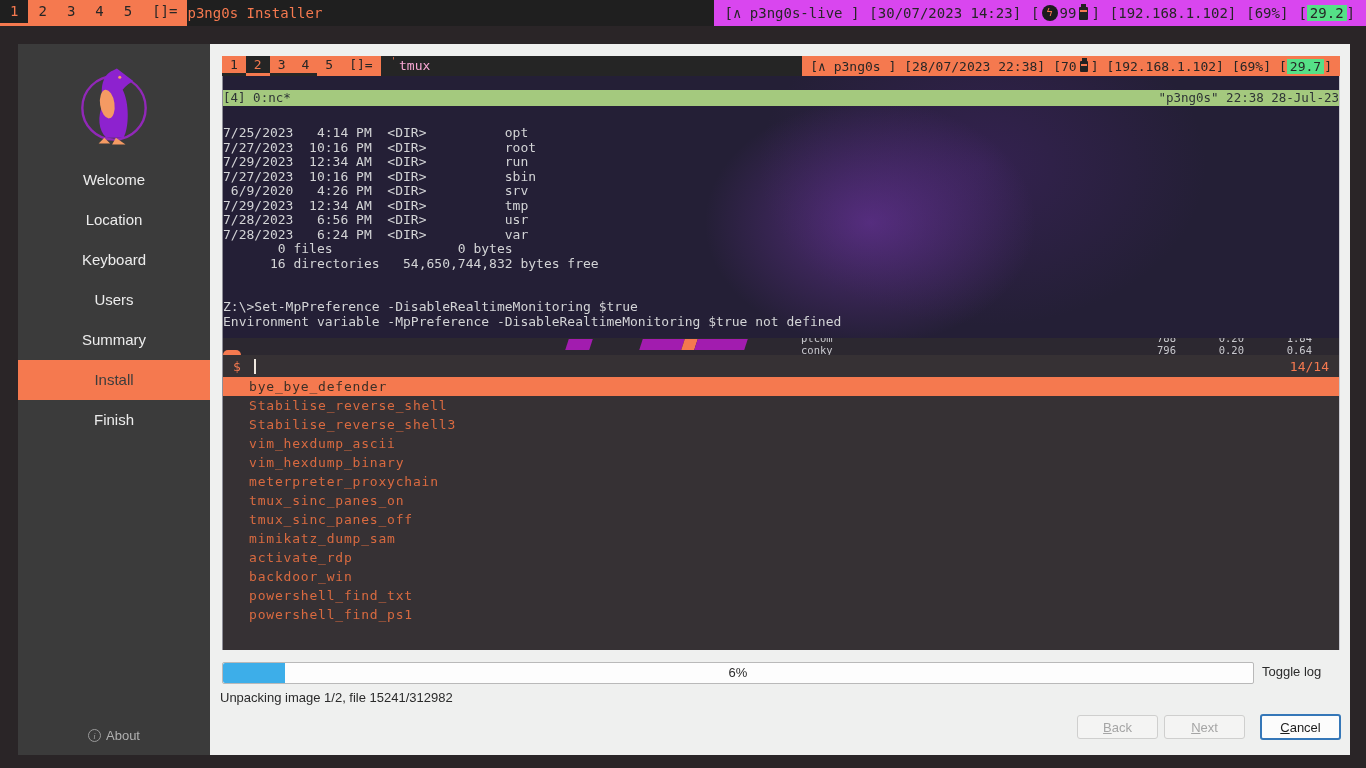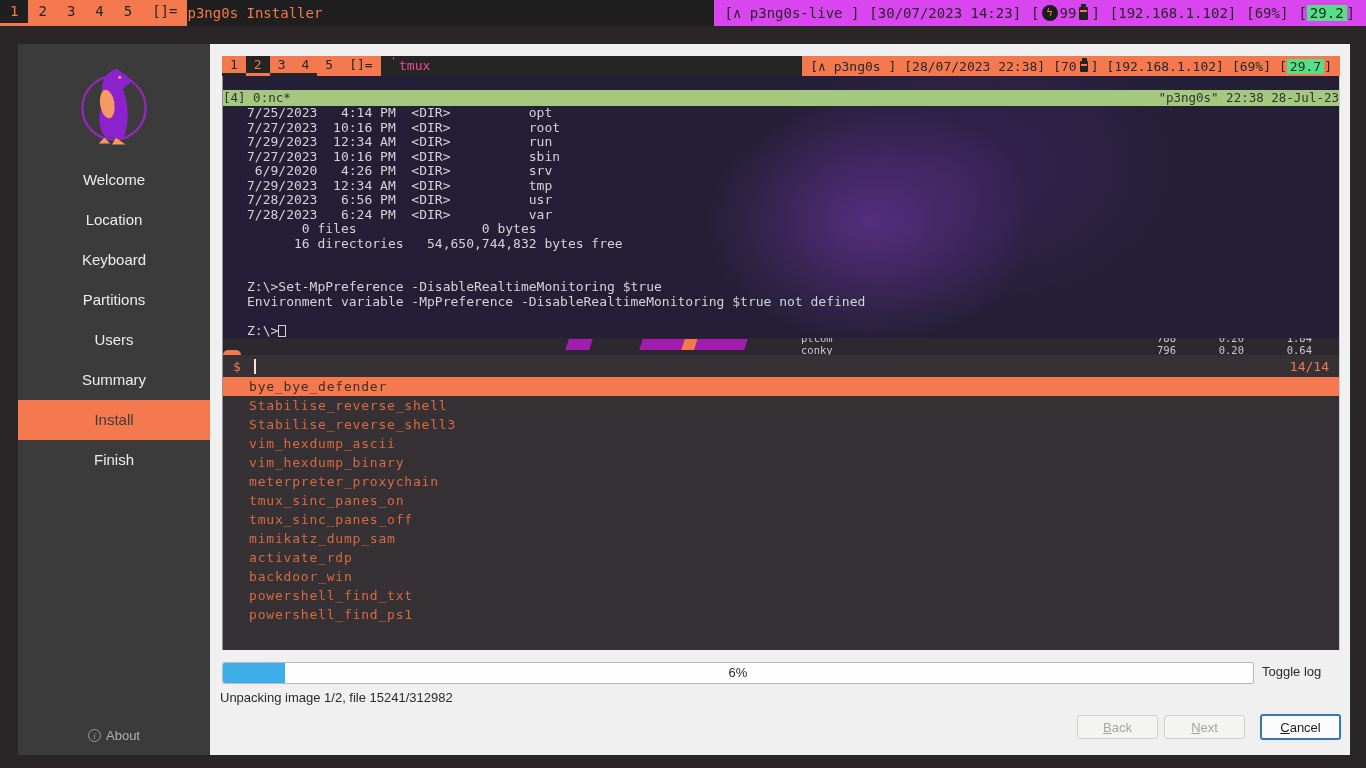--- a/index.html
+++ b/index.html
@@ -43,34 +43,34 @@
 
   
   .term-wrap { position:absolute; left:12px; top:12px; width:1118px; height:594px; display:flex; flex-direction:column; }
 
   .tmux2 { height:20px; background:#252525; display:flex; align-items:stretch; position:relative;
            font-family:"DejaVu Sans Mono", monospace; font-size:13px; flex:none; }
   .twin2 { padding:0 8px; line-height:17px; border-bottom:3px solid transparent; color:#262626; }
   .u-dark { border-bottom-color:#262626; }
   .twin2.on-dark { background:#252525; color:#f5794f; border-bottom-color:#f5794f; }
   .pane-marker { color:#f5794f; font-size:9px; margin-left:10px; line-height:10px; }
-  .tmux2-title { color:#ec4899; line-height:20px; margin-left:3px; }
+  .tmux2-title { color:#f9a8d4; line-height:20px; margin-left:3px; }
   .tmux2-right { position:absolute; right:0; top:0; height:20px; background:#f5794f; color:#262626;
                  display:flex; align-items:center; padding:0 4px; white-space:nowrap; }
   .tmux2-right .seg { margin:0 4px; display:flex; align-items:center; }
   .batt.small { width:8px; height:11px; }
 
   .term-screen { height:262px; flex:none; background:
       radial-gradient(230px 170px at 58% 56%, rgba(128,58,188,.50), rgba(128,58,188,0) 72%),
       radial-gradient(320px 230px at 68% 34%, rgba(86,40,135,.32), rgba(86,40,135,0) 70%),
       #241f36;
       border-left:1px solid #8f8f98; border-right:1px solid #c9c9cf; padding-top:14px; overflow:hidden; }
   .xtitle { height:16px; background:#a4c97e; color:#2e3436; font-family:"DejaVu Sans Mono", monospace;
             font-size:12.5px; line-height:16px; display:flex; justify-content:space-between; padding:0 0; }
-  .tbody { padding-left:24px; font-family:"DejaVu Sans Mono", monospace; font-size:13px; color:#d3d4d6; }
+  .tbody { font-family:"DejaVu Sans Mono", monospace; font-size:13px; color:#d3d4d6;margin-top:20px; }
   .tline { height:14.5px; line-height:14.5px; white-space:pre; overflow:hidden; }
   .block-cursor { display:inline-block; width:8px; height:12px; border:1px solid #d3d4d6; vertical-align:-2px; }
 
   .sliver { height:17px; flex:none; background:#2c2830; position:relative; overflow:hidden;
             border-left:1px solid #8f8f98; border-right:1px solid #c9c9cf; }
   .hb { position:absolute; top:1px; height:11px; background:#a21caf; transform:skewX(-18deg); }
   .hb.orange { background:#f5794f; }
   .procs { position:absolute; left:578px; top:-6px; font-family:"DejaVu Sans Mono", monospace;
            font-size:10.5px; line-height:12px; color:#c9c9ce; }
   .prow { display:flex; }
@@ -148,21 +148,20 @@
         <ellipse cx="43" cy="48" rx="7.5" ry="15" fill="#f59a63" transform="rotate(-8 43 48)"></ellipse>
         <circle cx="56" cy="20" r="1.6" fill="#f59a63"></circle>
         <path d="M40 83 L34 89 L46 89 Z" fill="#f59a63"></path>
         <path d="M52 83 L48 90 L62 90 Z" fill="#f59a63"></path>
       </svg>
     </div>
     <nav class="nav">
       <div class="nav-item">Welcome</div>
       <div class="nav-item">Location</div>
       <div class="nav-item">Keyboard</div>
-      <div class="nav-item">Partitions</div>
       <div class="nav-item">Users</div>
       <div class="nav-item">Summary</div>
       <div class="nav-item active">Install</div>
       <div class="nav-item">Finish</div>
     </nav>
     <div class="about-row">
       <span class="info-ic">i</span>
       <span>About</span>
     </div>
   </aside>

